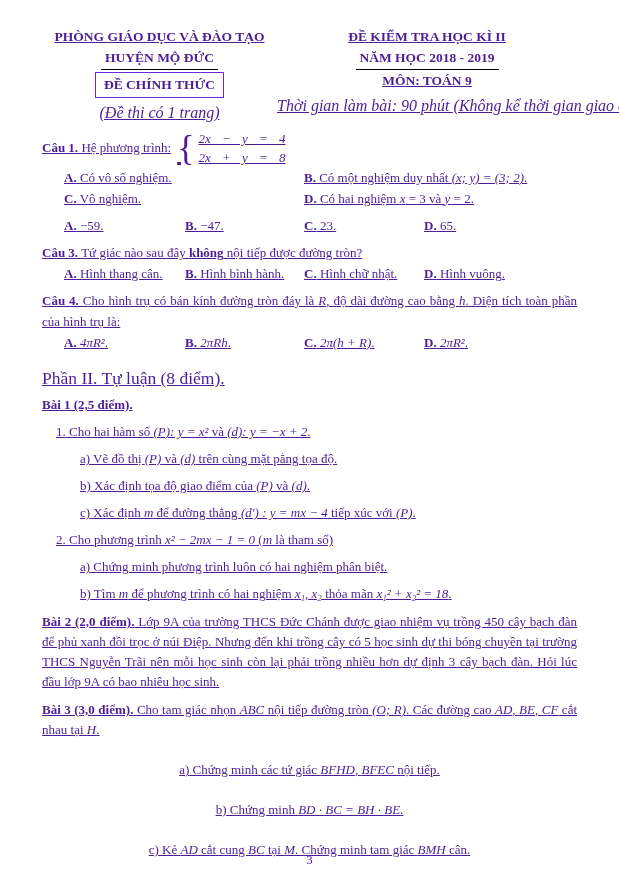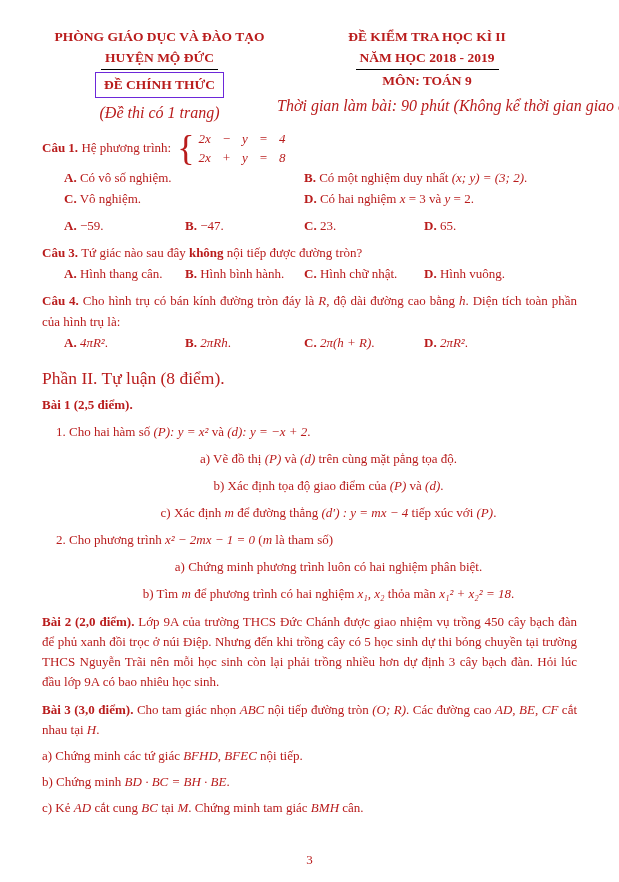--- a/index.html
+++ b/index.html
@@ -1,21 +1,21 @@
 <!DOCTYPE html>
 <html><head>
 <meta charset="utf-8">
 <style>
   html,body{margin:0;padding:0;background:#e8e8e8;}
   .page{
     width:619px;height:882px;position:relative;box-sizing:border-box;
-    margin:0 auto;background:#ffffff;color:#b91c1c;
+    margin:0 auto;background:#ffffff;color:#4c1d95;
     font-family:"Liberation Serif","DejaVu Serif",serif;
     font-size:13px;line-height:20px;
-    padding:26px 42px 0 42px;overflow:hidden;
+    padding:26px 42px 0 42px;overflow:hidden;text-decoration:underline;
   }
   .b{font-weight:bold;}
   .i{font-style:italic;}
   
   .hdr{display:flex;justify-content:space-between;align-items:flex-start;}
   .h-left{width:250px;text-align:center;font-weight:bold;font-size:13.5px;line-height:21px;}
   .h-right{width:300px;text-align:center;font-weight:bold;font-size:13.5px;line-height:21px;}
   .ul{display:inline-block;border-bottom:1px solid #000;padding:0 4px 1px 4px;}
   .boxrow{margin-top:2px;}
   .box{display:inline-block;border:1px solid #6d28d9;padding:1px 8px 2px 8px;}
@@ -30,23 +30,23 @@
   .brace{font-size:36px;font-weight:300;line-height:36px;margin:0 4px 0 6px;}
   .sys{display:inline-flex;flex-direction:column;}
   .sys-row{font-style:italic;word-spacing:8px;line-height:19px;}
   .opts{margin-left:22px;}
   .opts2{display:grid;grid-template-columns:240px 1fr;}
   .opts4{display:grid;grid-template-columns:121px 119px 120px 1fr;}
   .opt{white-space:nowrap;line-height:21px;}
   
   .bai-title{font-weight:bold;margin-top:4px;}
   .item{margin:7px 0 0 14px;}
-  .subitem{margin:7px 0 0 38px;text-align:center;}
+  .subitem{margin:7px 0 0 38px;}
   .para{margin:8px 0 0 0;text-align:justify;}
-  .g-item{margin-top:6px;}
+  .g-item{margin-top:20px;text-align:center;}
   .page-num{position:absolute;left:0;right:0;bottom:12px;text-align:center;font-size:13px;}
 </style>
 </head>
 <body>
 
 <div class="page">
 
   <header class="hdr">
     <div class="h-left">
       <div>PHÒNG GIÁO DỤC VÀ ĐÀO TẠO</div>

